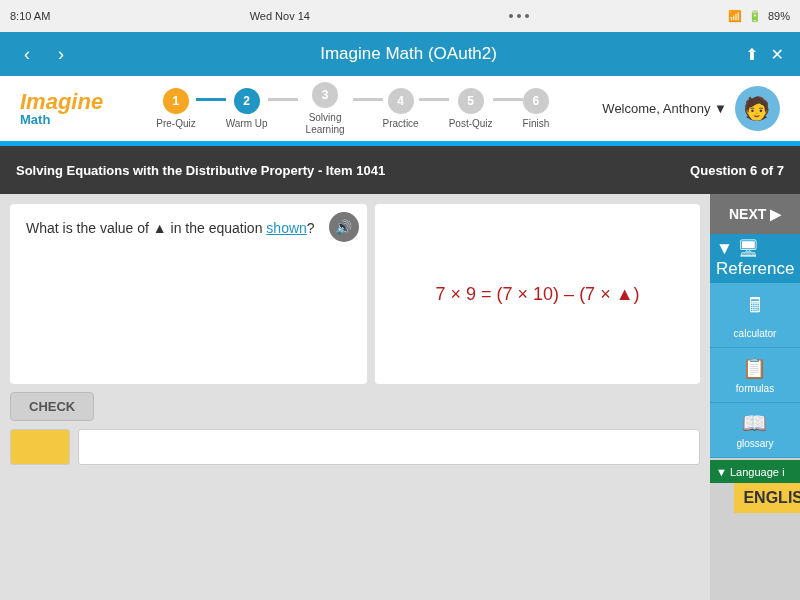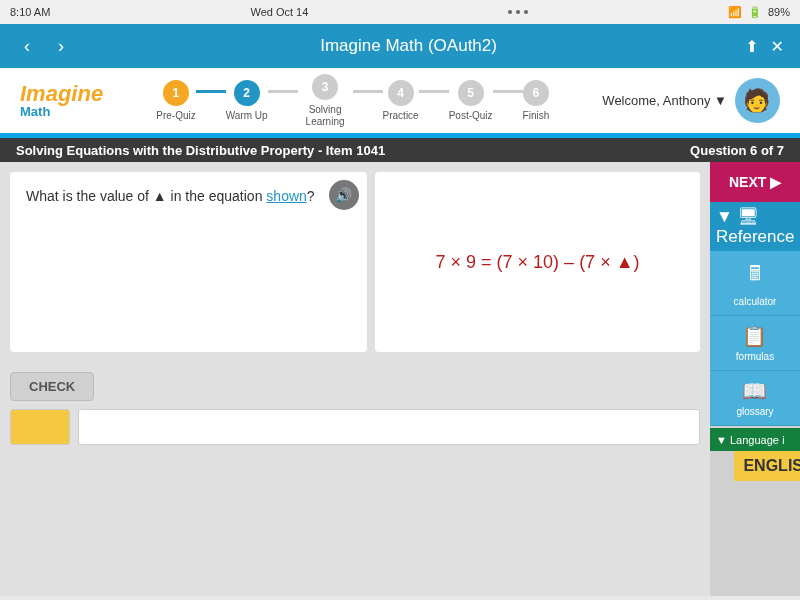--- a/index.html
+++ b/index.html
@@ -1,21 +1,21 @@
 <!DOCTYPE html>
 <html><head>
   <meta charset="utf-8">
   <style>
     * { box-sizing: border-box; margin: 0; padding: 0; }
     body { width: 800px; height: 600px; overflow: hidden; font-family: -apple-system, BlinkMacSystemFont, 'Segoe UI', Arial, sans-serif; background: #e8e8e8; }
 
     
     .os-bar {
       background: #f0f0f0;
-      height: 24px;
+      height: 32px;
       display: flex;
       align-items: center;
       justify-content: space-between;
       padding: 0 10px;
       font-size: 11px;
       color: #333;
     }
     .os-bar-center { display: flex; gap: 4px; }
     .os-dot { width: 4px; height: 4px; border-radius: 50%; background: #666; }
 
@@ -66,21 +66,21 @@
     .step-circle.done { background: #2196c4; border-color: #2196c4; }
     .step-label { font-size: 10px; color: #555; text-align: center; line-height: 1.2; max-width: 55px; }
 
     .welcome-area { display: flex; align-items: center; gap: 8px; }
     .welcome-text { font-size: 13px; color: #333; }
     .avatar { width: 45px; height: 45px; background: #6bb8e0; border-radius: 50%; display: flex; align-items: center; justify-content: center; font-size: 22px; overflow: hidden; }
 
     
     .question-header {
       background: #3a3a3a;
-      height: 24px;
+      height: 48px;
       display: flex;
       align-items: center;
       justify-content: space-between;
       padding: 0 16px;
       color: white;
       font-size: 13px;
       font-weight: 600;
     }
 
     
@@ -145,21 +145,20 @@
     .check-btn {
       background: #d0d0d0;
       border: 1px solid #bbb;
       border-radius: 4px;
       padding: 6px 18px;
       font-size: 13px;
       font-weight: bold;
       cursor: pointer;
       color: #555;
       width: fit-content;
-      margin-top: 12px;
     }
 
     .answer-row {
       display: flex;
       align-items: center;
       gap: 8px;
     }
 
     .answer-box {
       width: 60px;
@@ -181,21 +180,21 @@
 
     
     .right-sidebar {
       width: 90px;
       background: #d0d0d0;
       display: flex;
       flex-direction: column;
     }
 
     .next-btn {
-      background: #be185d;
+      background: #737373;
       color: white;
       border: none;
       height: 40px;
       font-size: 14px;
       font-weight: bold;
       cursor: pointer;
       display: flex;
       align-items: center;
       justify-content: center;
       gap: 4px;
@@ -247,21 +246,21 @@
       font-weight: bold;
       cursor: pointer;
       margin-left: 24px;
     }
   </style>
 </head>
 <body>
 
 <div class="os-bar">
   <span>8:10 AM</span>
-  <span>Wed Oct 14</span>
+  <span>Wed Nov 14</span>
   <div class="os-bar-center">
     <div class="os-dot"></div>
     <div class="os-dot"></div>
     <div class="os-dot"></div>
   </div>
   <div style="display:flex;gap:6px;align-items:center;">
     <span>📶</span>
     <span>🔋</span>
     <span>89%</span>
   </div>

